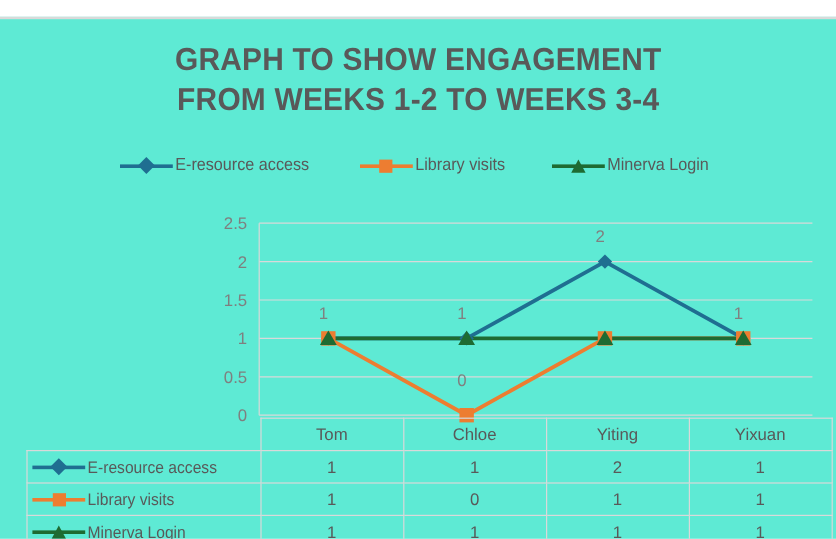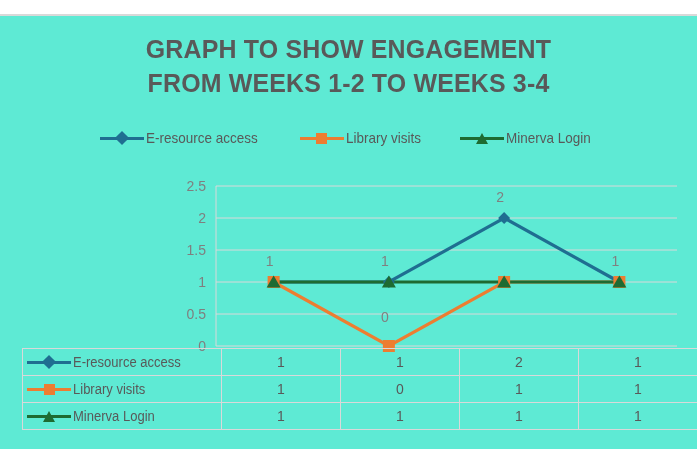--- a/index.html
+++ b/index.html
@@ -233,20 +233,27 @@
         <text x="269.625" y="250" class="dlabel">1</text>
         <text x="384.875" y="250" class="dlabel">1</text>
         <text x="500.125" y="186" class="dlabel">2</text>
         <text x="615.375" y="250" class="dlabel">1</text>
         <text x="384.875" y="306" class="dlabel">0</text>
       </svg>
   </div>
 
   <table id="data-table">
     <tbody id="data-table-body">
+        <tr class="header-row">
+          <td class="corner-cell col-series"></td>
+          <td class="col-cat">Tom</td>
+          <td class="col-cat">Chloe</td>
+          <td class="col-cat">Yiting</td>
+          <td class="col-cat">Yixuan</td>
+        </tr>
         <tr>
           <td class="series-cell col-series">
             <div class="series-cell-inner">
               <span class="legend-key">
                 <span class="lk-line" style="background: rgb(31, 110, 145);"></span>
                 <span class="lk-mark mk-diamond" style="background: rgb(31, 110, 145);"></span>
               </span>
               <span class="legend-label">E-resource access</span>
             </div>
           </td>

